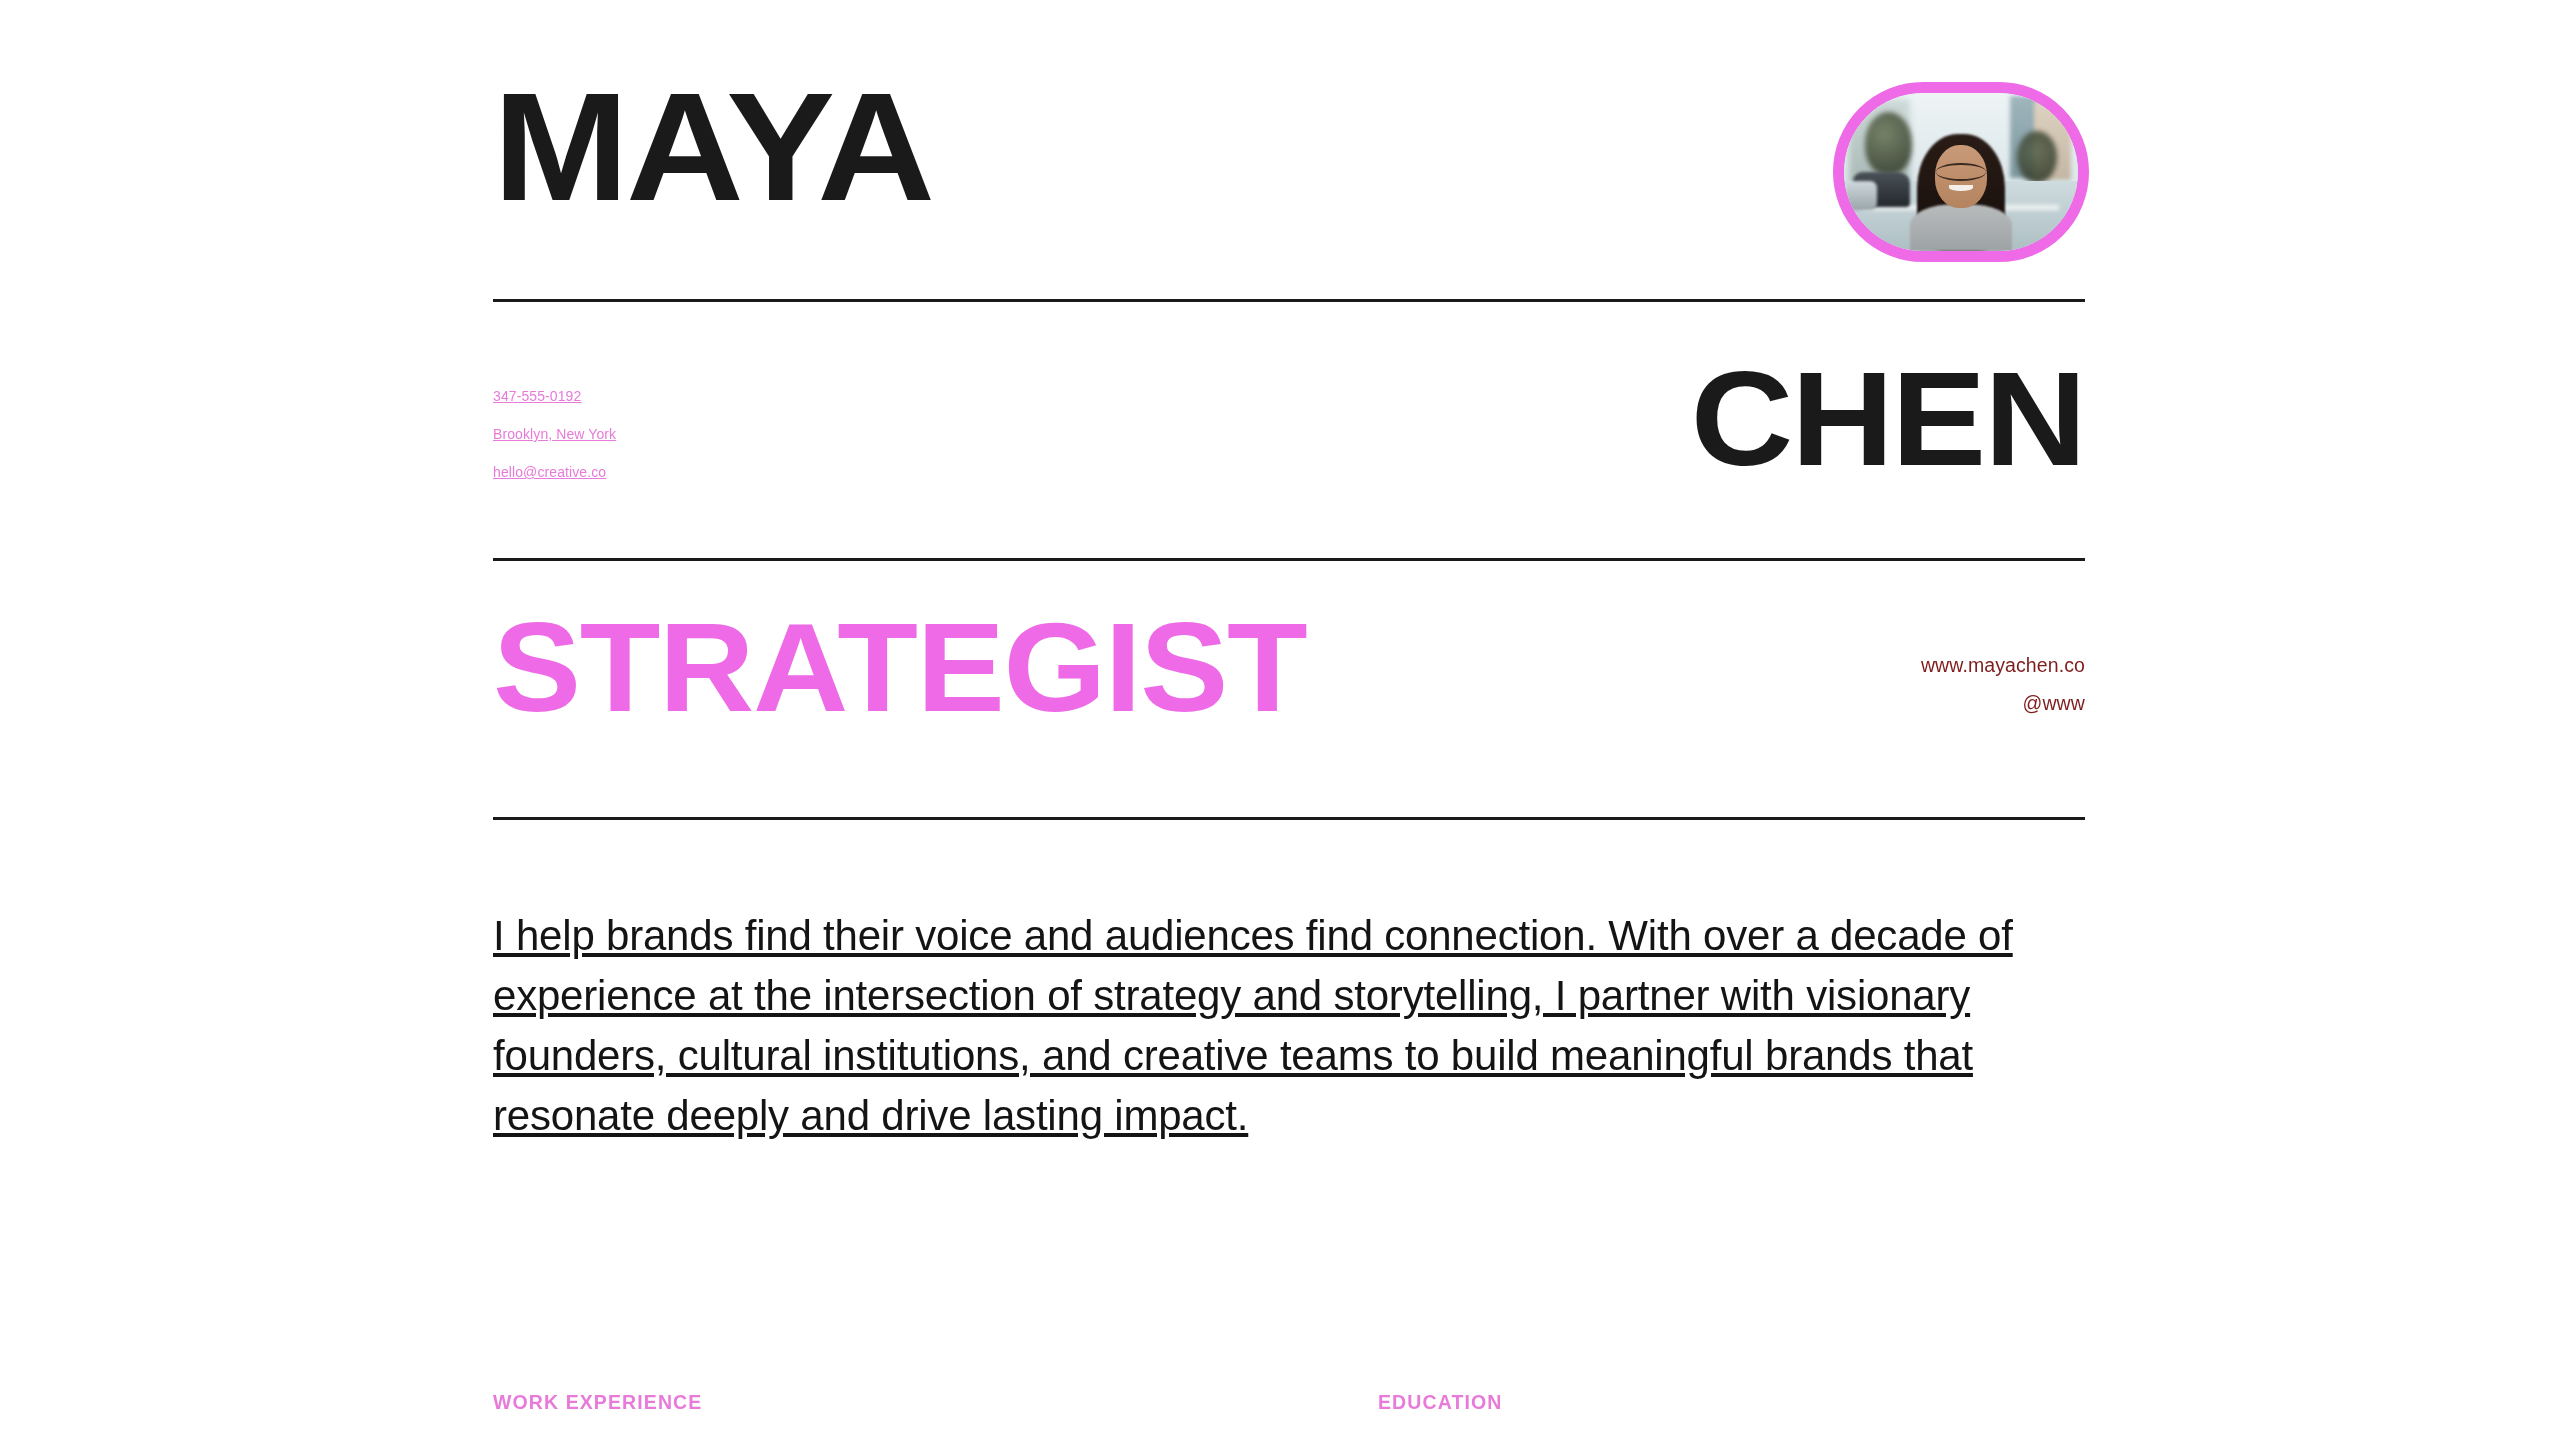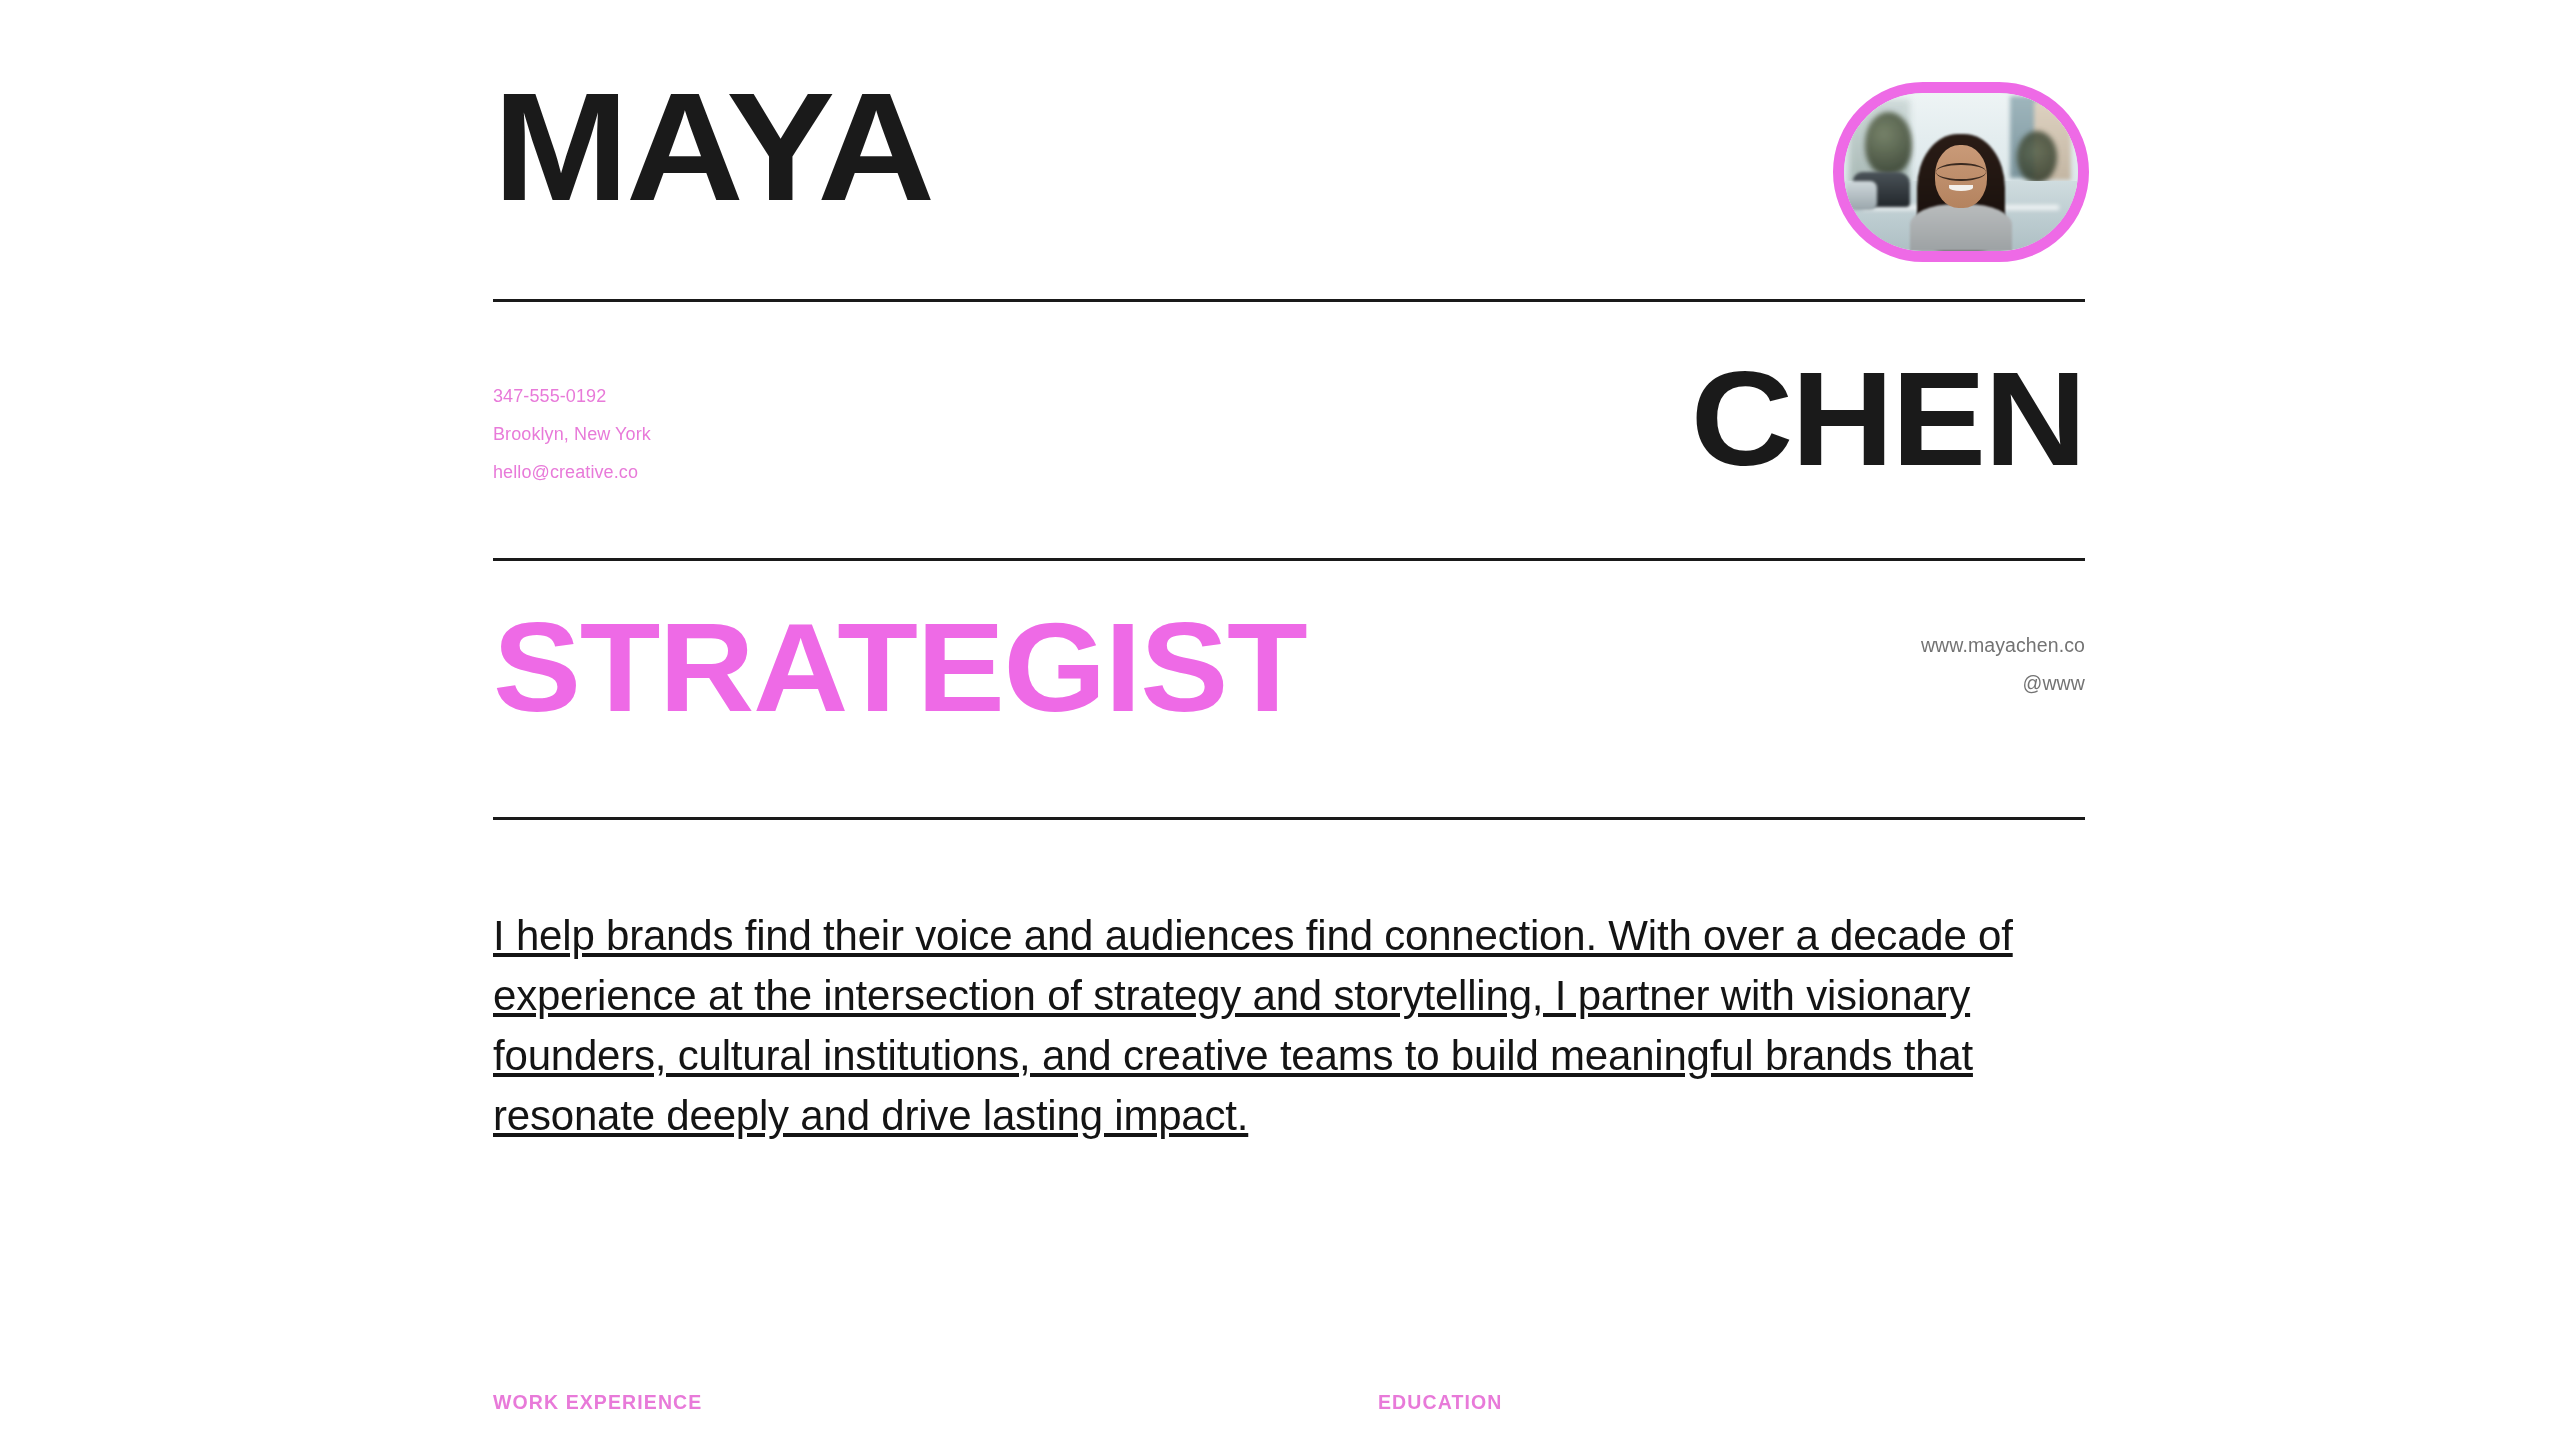--- a/index.html
+++ b/index.html
@@ -181,24 +181,25 @@
   }
   .rule-1 { top: 299px; }
   .rule-2 { top: 558px; }
   .rule-3 { top: 817px; }
 
   
   .contact {
     position: absolute;
     left: 493px;
     top: 377px;
-    font-size: 18px;
+    font-size: 14px;
     line-height: 38px;
     color: #e87ad9;
     letter-spacing: 0.1px;
+    text-decoration: underline;
   }
   .contact div { white-space: nowrap; }
 
   .name-last {
     position: absolute;
     right: 491px;
     top: 352px;
     font-family: "Liberation Sans", sans-serif;
     font-weight: 700;
     font-size: 134px;
@@ -222,25 +223,25 @@
     letter-spacing: -1.3px;
     color: #ee6ae6;
     transform: scaleX(1.04);
     transform-origin: left top;
     white-space: nowrap;
   }
 
   .links {
     position: absolute;
     right: 491px;
-    top: 626px;
+    top: 646px;
     text-align: right;
     font-size: 19.5px;
     line-height: 38px;
-    color: #737373;
+    color: #7f1d1d;
     letter-spacing: 0.1px;
   }
   .links div { white-space: nowrap; }
 
   
   .bio {
     position: absolute;
     left: 493px;
     top: 906px;
     width: 1603px;

